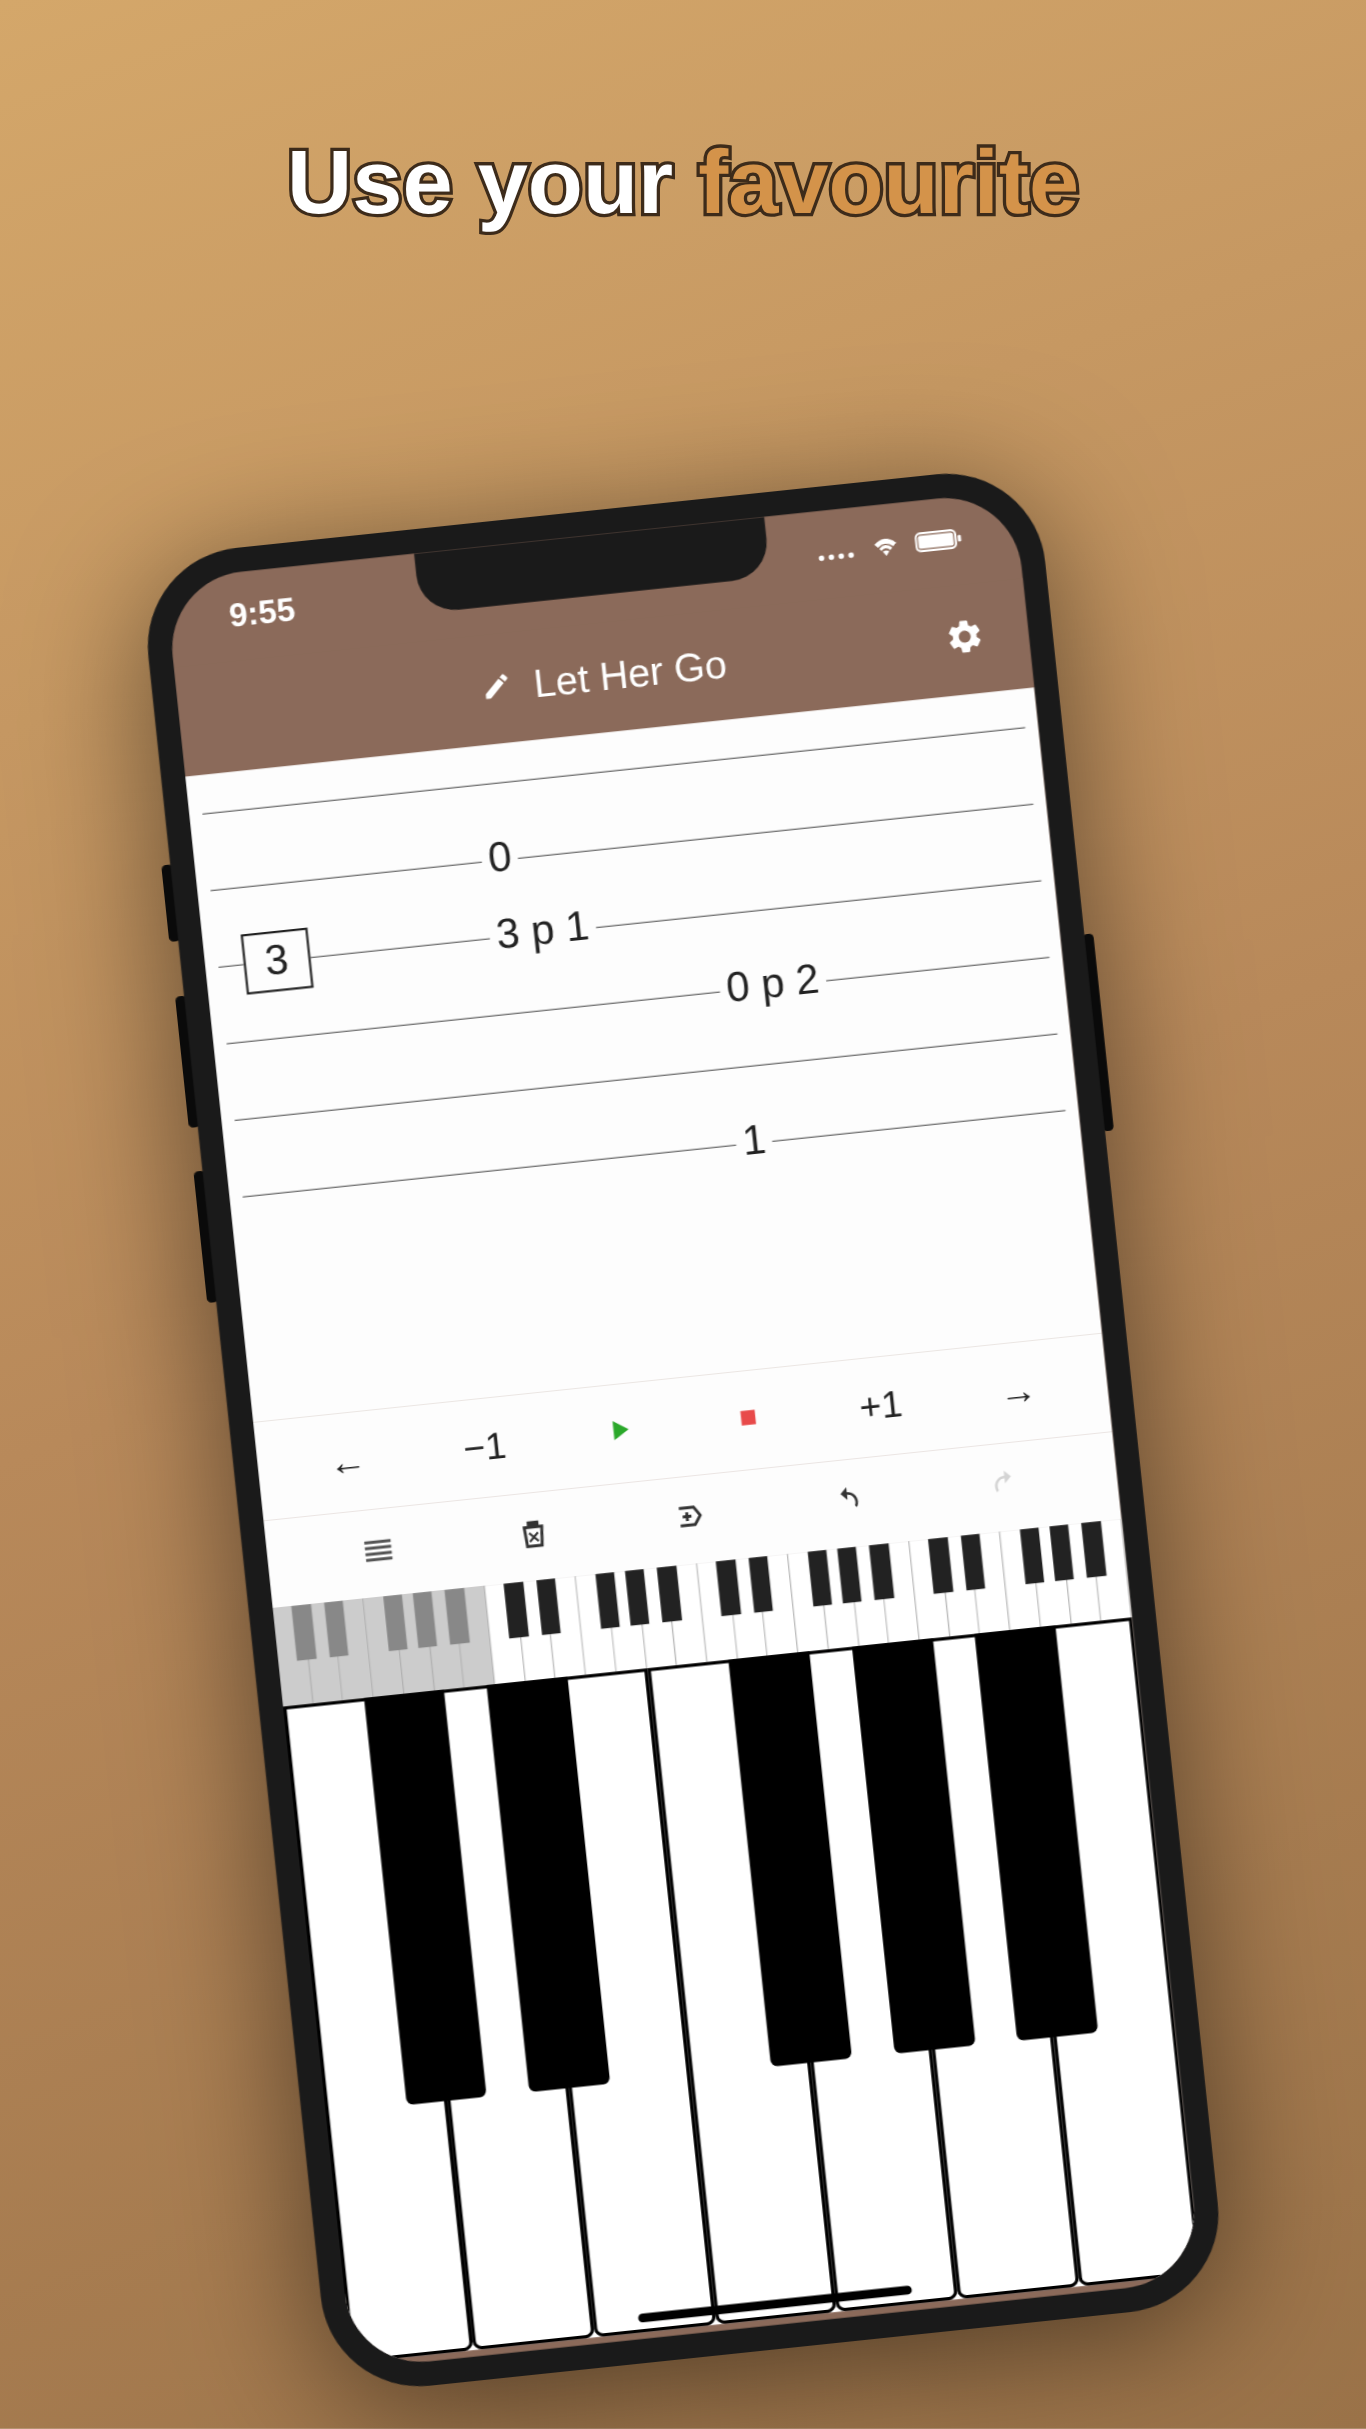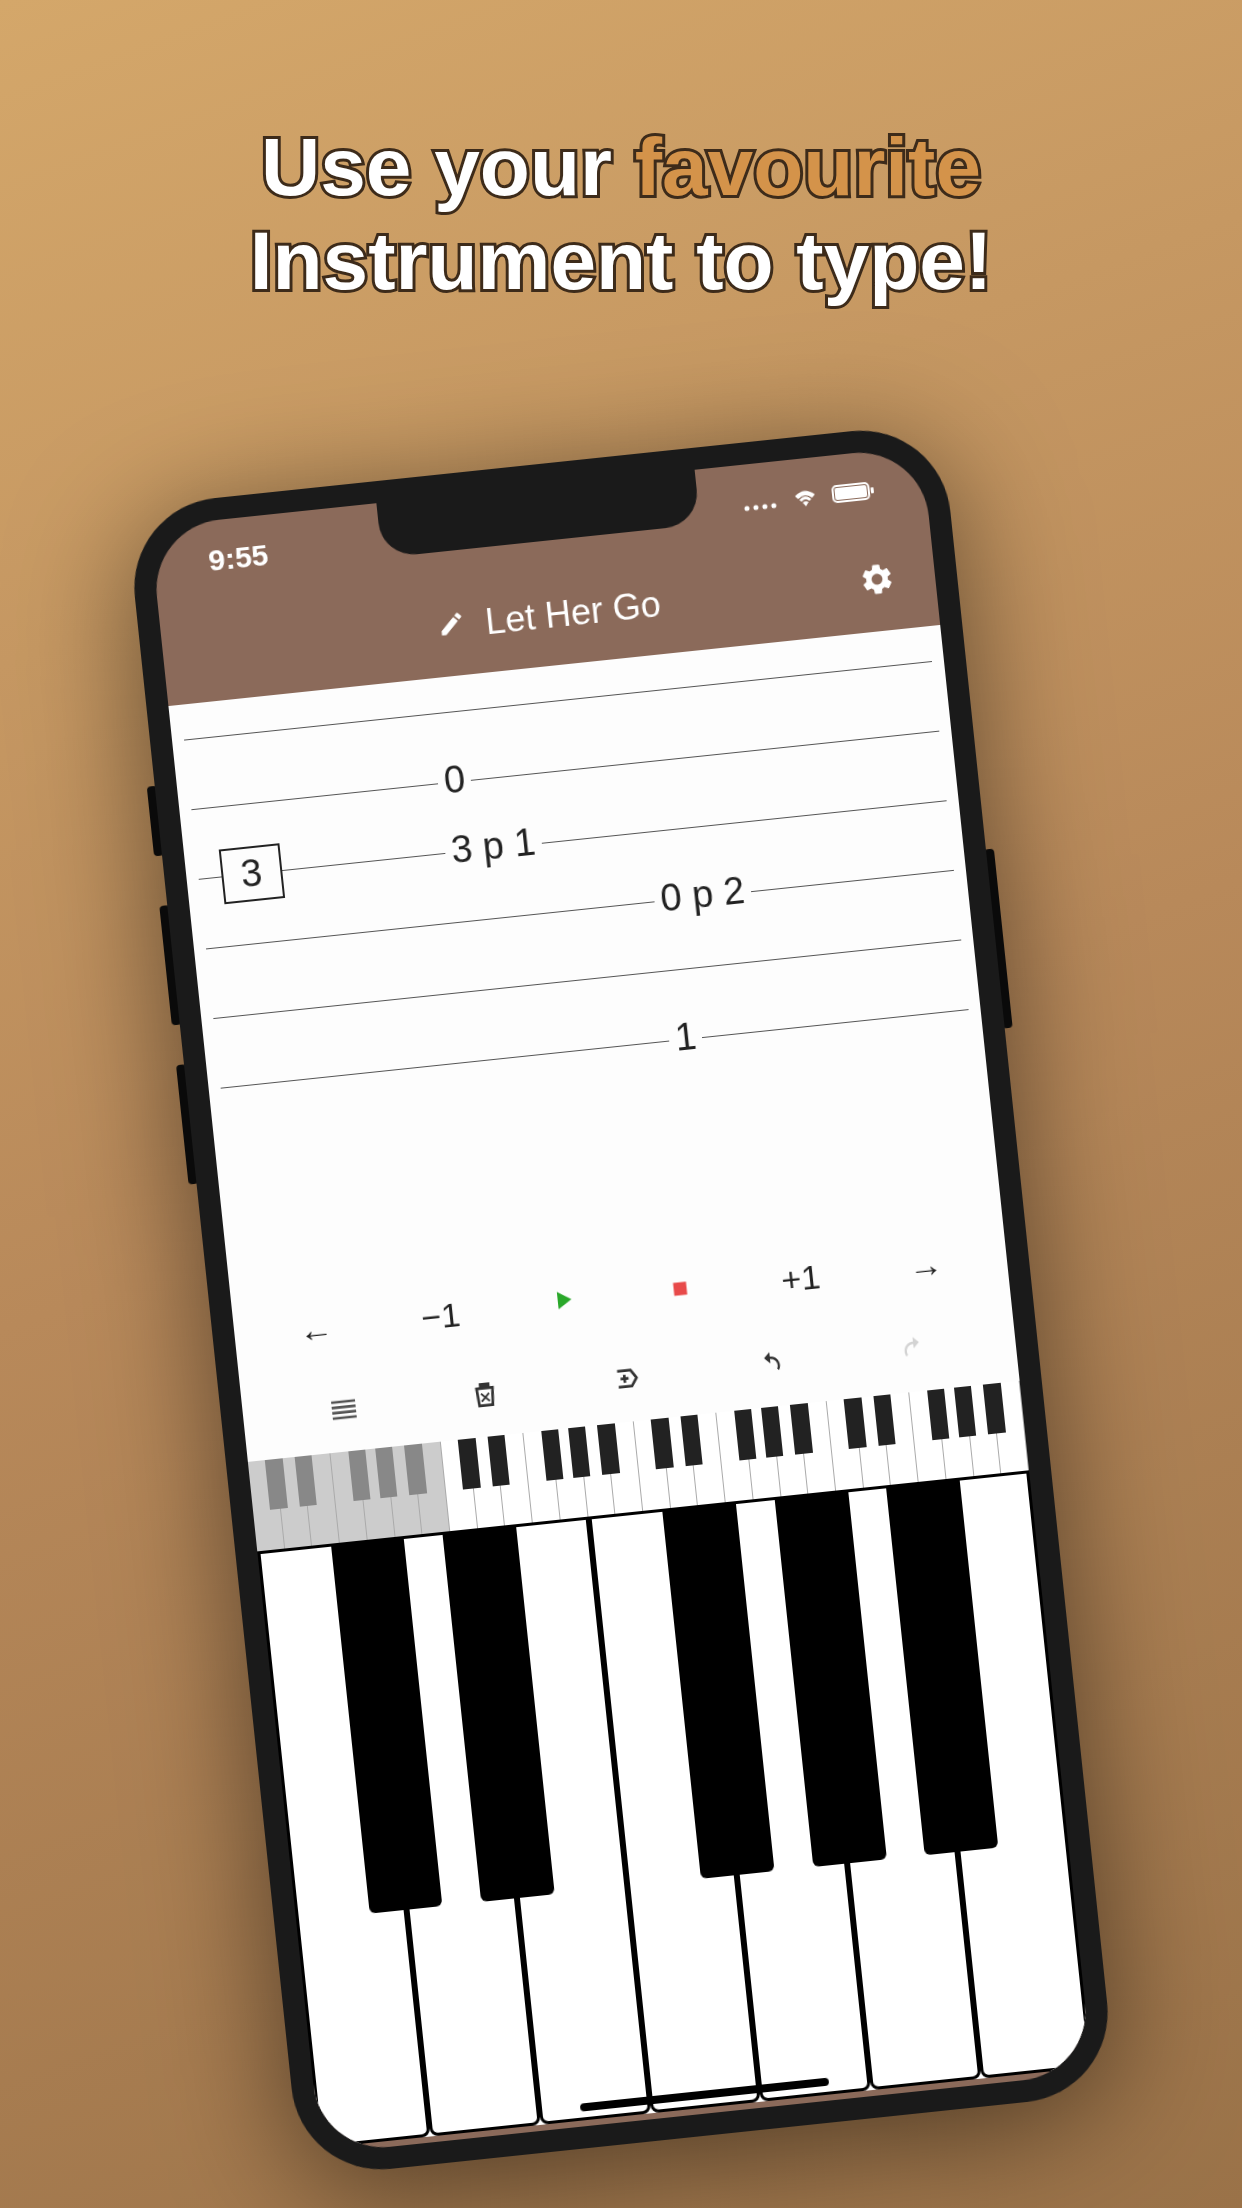--- a/index.html
+++ b/index.html
@@ -235,21 +235,20 @@
       background: #000;
       border-radius: 4px;
       z-index: 50;
     }
   </style>
 </head>
 <body>
 
 <div class="headline">
   <span>Use your </span><span class="highlight">favourite</span><br>
-  <span>Instrument to type!</span>
 </div>
 
 <div class="phone-wrapper">
   <div class="phone-button-left b1"></div>
   <div class="phone-button-left b2"></div>
   <div class="phone-button-left b3"></div>
   <div class="phone-button-right"></div>
   <div class="phone-body">
     <div class="screen">
       <div class="notch"></div>

